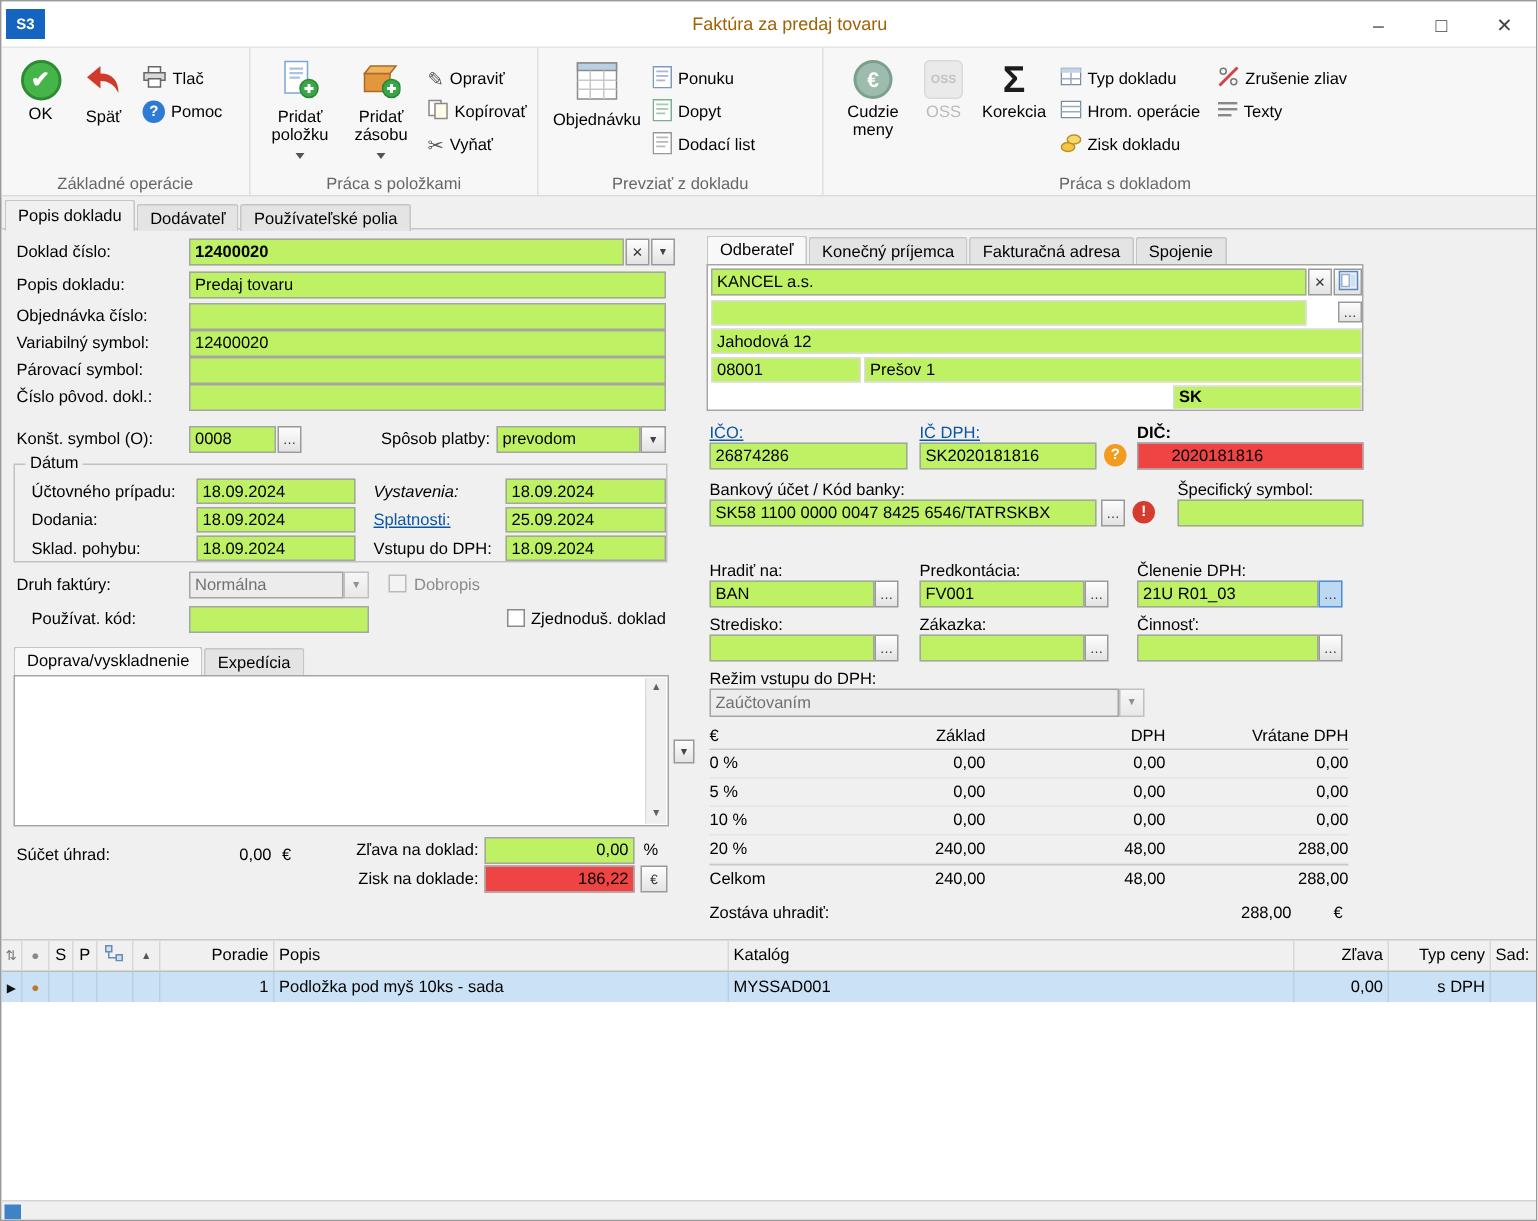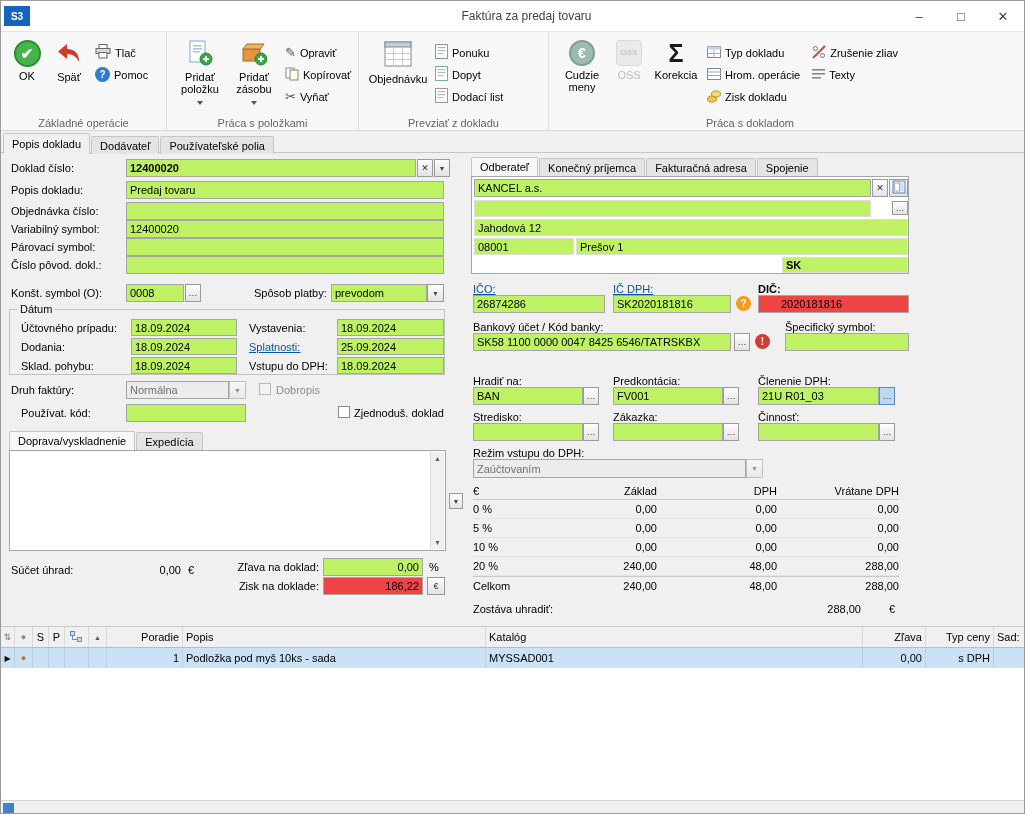--- a/index.html
+++ b/index.html
@@ -3,21 +3,21 @@
 <meta charset="utf-8">
 <style>
   * { margin:0; padding:0; box-sizing:border-box; }
   html,body { width:1025px; height:814px; }
   body { font-family:"Liberation Sans", sans-serif; font-size:11px; color:#000; background:#fff; }
   .window { position:relative; width:1025px; height:814px; background:#f0f0f0; overflow:hidden; border:1px solid #9a9a9a; }
 
   
   .titlebar { position:absolute; top:0; left:0; right:0; height:30px; background:#fff; display:flex; align-items:center; }
   .app-badge { width:26px; height:20px; margin-left:3px; background:#1565c0; color:#fff; font-weight:bold; font-size:10px; display:flex; align-items:center; justify-content:center; z-index:2; }
-  .title-text { position:absolute; left:0; right:0; text-align:center; font-size:12px; color:#404040;padding-left:28px; }
+  .title-text { position:absolute; left:0; right:0; text-align:center; font-size:12px; color:#a16207;padding-left:28px; }
   .win-controls { margin-left:auto; display:flex; z-index:2; }
   .win-btn { width:42px; height:30px; display:flex; align-items:center; justify-content:center; font-size:13px; color:#444; }
 
   
   .ribbon { position:absolute; top:30px; left:0; width:1025px; height:100px; background:#f7f7f7; border-top:1px solid #e6e6e6; border-bottom:1px solid #d9d9d9; display:flex; }
   .rgroup { position:relative; height:100%; border-right:1px solid #e0e0e0; padding:3px 4px 16px 6px; display:flex; align-items:flex-start; }
   .rgroup-label { position:absolute; bottom:1px; left:0; right:0; text-align:center; color:#666; font-size:11px; white-space:nowrap; }
   .rbtn-lg { width:54px; height:78px; display:flex; flex-direction:column; align-items:center; padding-top:5px; gap:3px; text-align:center; font-size:11px; line-height:12px; }
   .rcol { display:flex; flex-direction:column; gap:5px; padding-top:9px; padding-left:4px; }
   .rbtn-sm { display:flex; align-items:center; gap:4px; height:17px; font-size:11px; white-space:nowrap; }
@@ -336,21 +336,21 @@
     <div class="fld" style="left:330px; top:131px; width:96px;">prevodom</div>
     <div class="sbtn" style="left:426px; top:131px; width:17px;">
         <span class="dArr">▼</span>
       </div>
 
     <div class="groupbox" style="left:8px; top:156px; width:436px; height:66px;"></div>
     <div class="lbl gb-label" style="left:16px; top:150px;">Dátum</div>
 
     <div class="lbl" style="left:20px; top:169px;">Účtovného prípadu:</div>
     <div class="fld" style="left:130px; top:166px; width:106px; height:17px;">18.09.2024</div>
-    <div class="lbl" style="left:248px; top:169px;">Vystavenia:</div>
+    <div class="lbl" style="left:248px; top:169px;font-style:italic;">Vystavenia:</div>
     <div class="fld" style="left:336px; top:166px; width:107px; height:17px;">18.09.2024</div>
 
     <div class="lbl" style="left:20px; top:188px;">Dodania:</div>
     <div class="fld" style="left:130px; top:185px; width:106px; height:17px;">18.09.2024</div>
     <div class="lbl link" style="left:248px; top:188px;">Splatnosti:</div>
     <div class="fld" style="left:336px; top:185px; width:107px; height:17px;">25.09.2024</div>
 
     <div class="lbl" style="left:20px; top:207px;">Sklad. pohybu:</div>
     <div class="fld" style="left:130px; top:204px; width:106px; height:17px;">18.09.2024</div>
     <div class="lbl" style="left:248px; top:207px;">Vstupu do DPH:</div>

